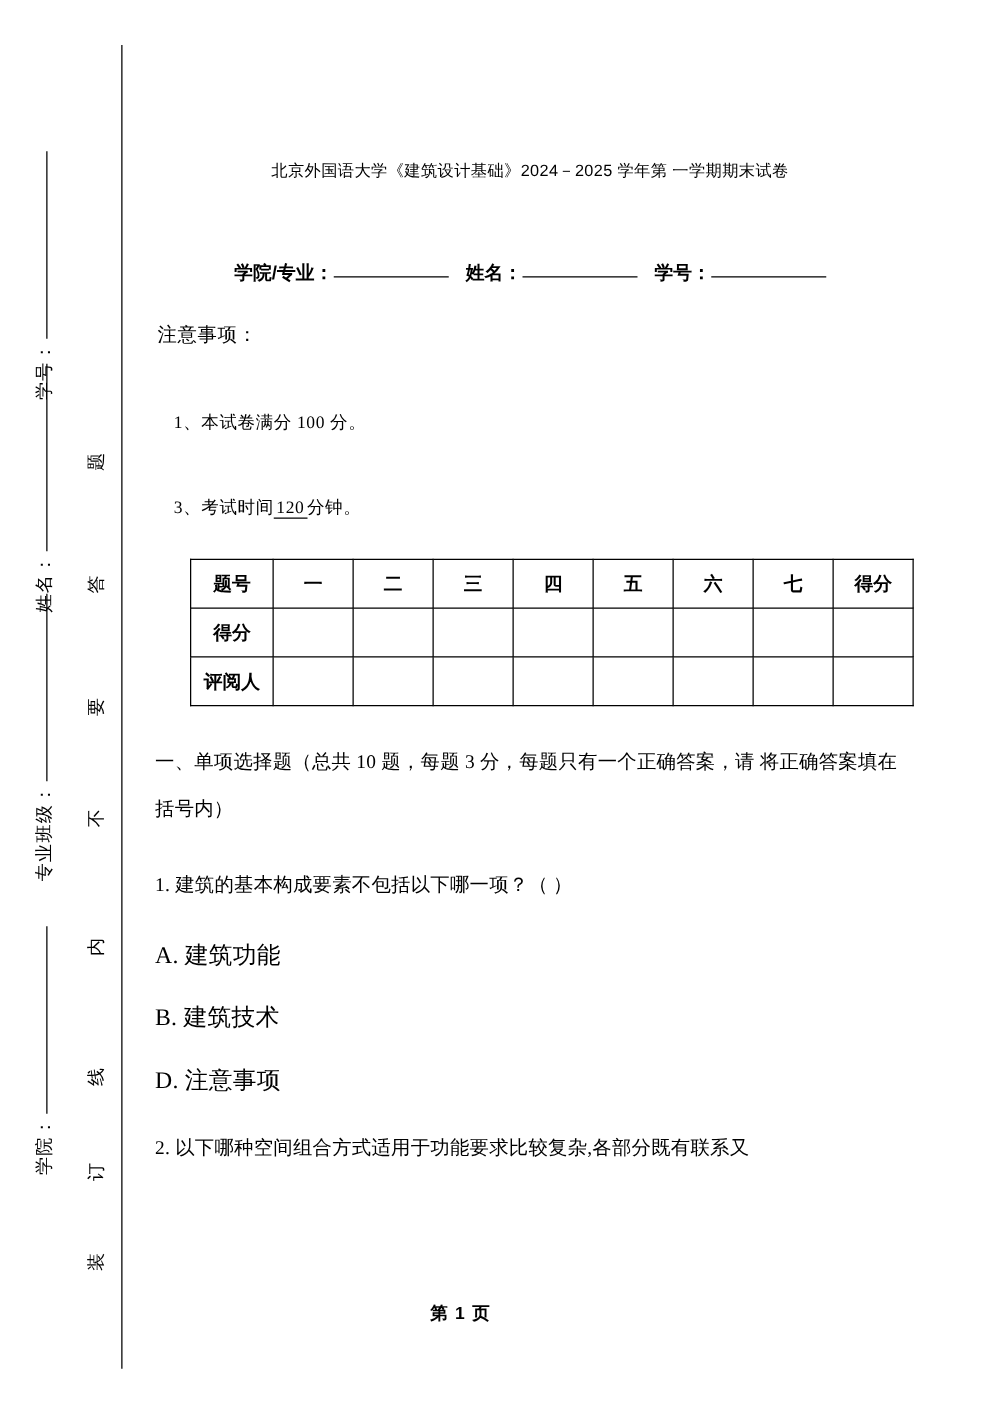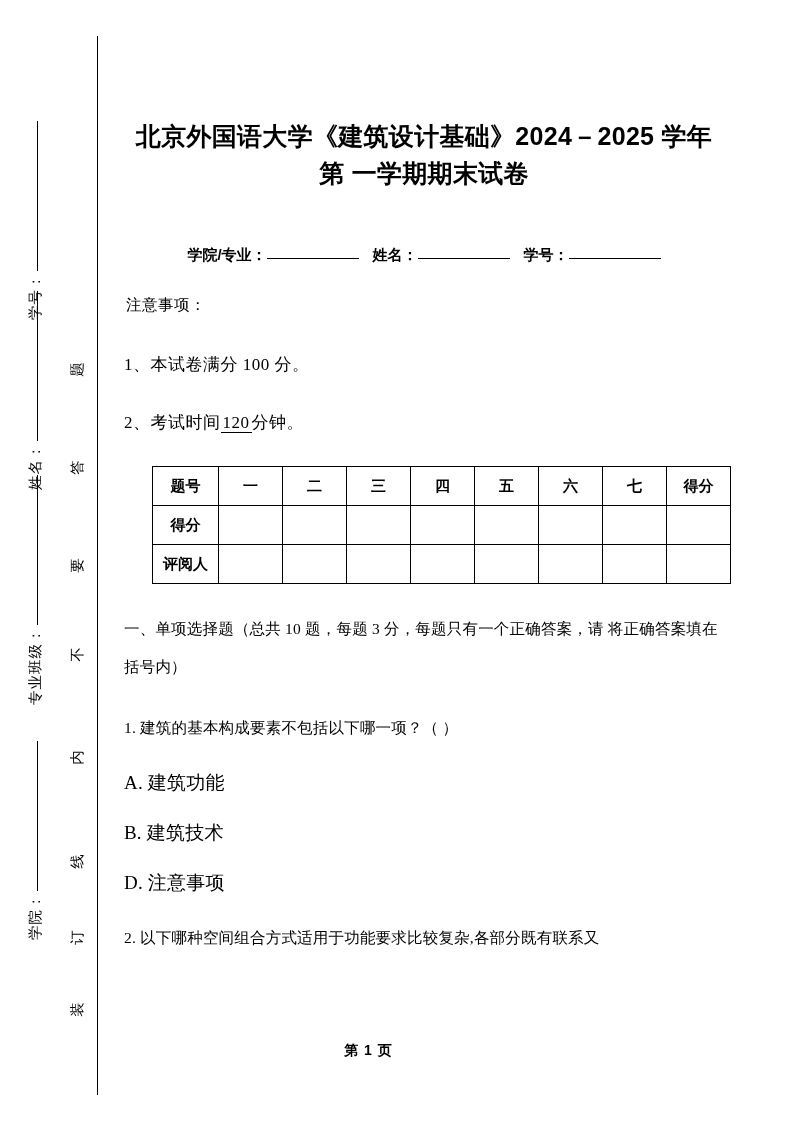--- a/index.html
+++ b/index.html
@@ -80,22 +80,22 @@
     left: 124px;
     top: 0;
     width: 600px;
     height: 1122px;
   }
 
   #doc-title {
     margin: 0;
     padding-top: 118px;
     font-family: "Liberation Sans", "DejaVu Sans", sans-serif;
-    font-weight: bold;
-    font-size: 25px;
+    font-weight: normal;
+    font-size: 13px;
     line-height: 37px;
     text-align: center;
     letter-spacing: 0.3px;
   }
 
   #info-line {
     margin-top: 26px;
     text-align: center;
     font-family: "Liberation Sans", "DejaVu Sans", sans-serif;
     font-weight: bold;
@@ -111,23 +111,23 @@
   }
   #info-line .gap { display: inline-block; width: 14px; }
 
   .notice-head {
     margin: 2px;
     padding-top: 28px;
     font-size: 15.5px;
     letter-spacing: 0.5px;
   }
   .notice-item {
-    margin: 0;
+    margin: 15px;
     padding-top: 35px;
-    font-size: 17px;
+    font-size: 14px;
     letter-spacing: 0.5px;
   }
   .notice-item .ul {
     border-bottom: 1.2px solid #000;
     padding: 0 2px;
   }
 
   
   #score-table-wrap {
     margin-top: 32px;
@@ -228,21 +228,21 @@
     </h1>
 
     <div id="info-line">
       <span class="field"><span>学院/专业：</span><span class="blank"></span></span><span class="gap"></span><span class="field"><span>姓名：</span><span class="blank"></span></span><span class="gap"></span><span class="field"><span>学号：</span><span class="blank"></span></span>
     </div>
 
     <p class="notice-head">注意事项：</p>
 
     <p class="notice-item">1、本试卷满分 100 分。</p>
 
-    <p class="notice-item"><span>2、考试时间</span><span class="ul">120</span><span>分钟。</span></p>
+    <p class="notice-item"><span>3、考试时间</span><span class="ul">120</span><span>分钟。</span></p>
 
     <div id="score-table-wrap">
       <table id="score-table">
         <tbody>
           <tr>
             <td class="rowhead">题号</td>
             <td class="datacol">一</td>
             <td class="datacol">二</td>
             <td class="datacol">三</td>
             <td class="datacol">四</td>

